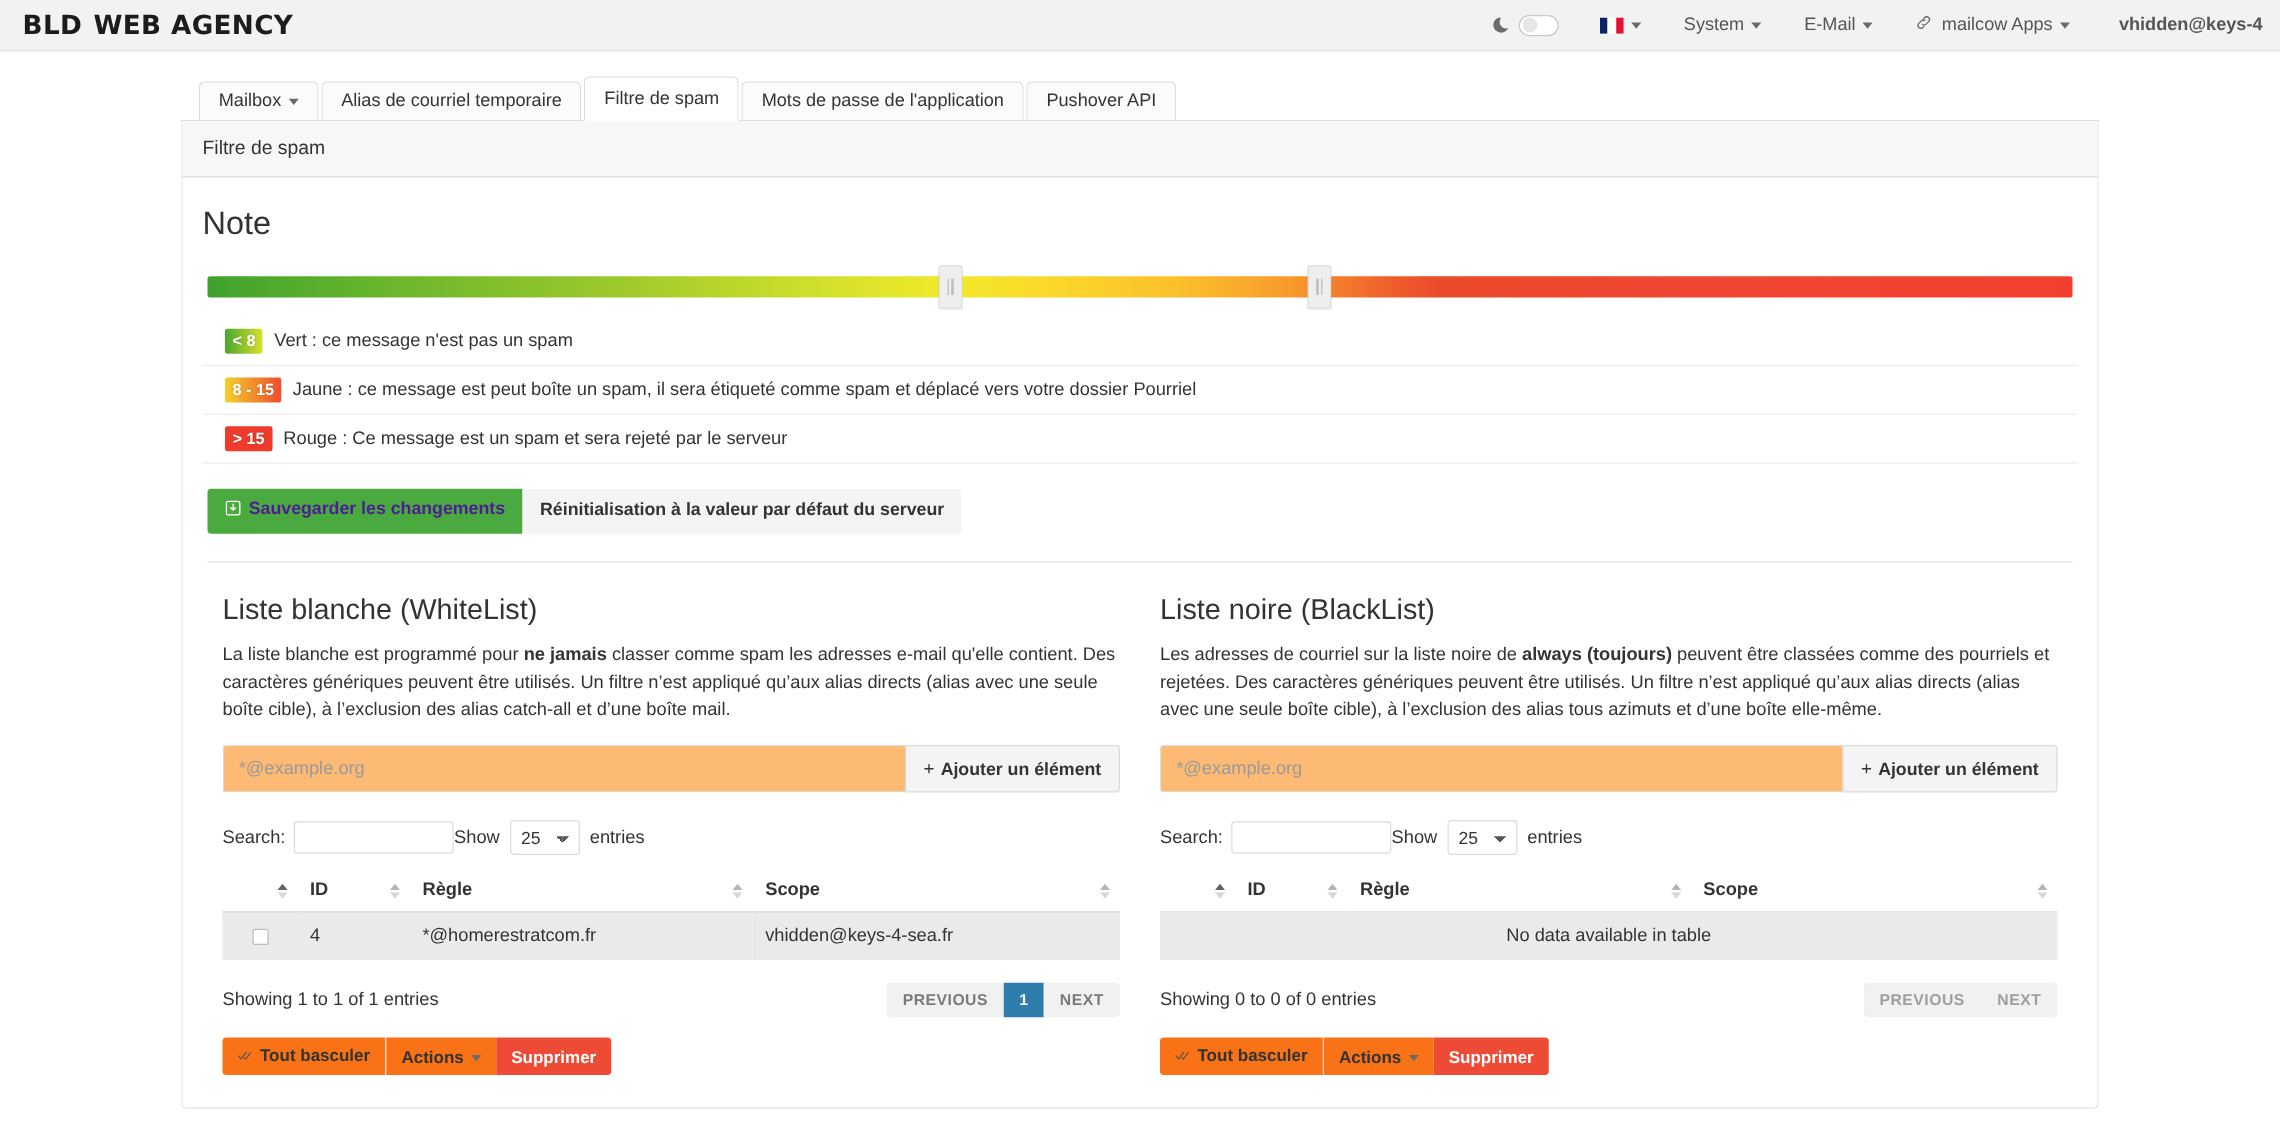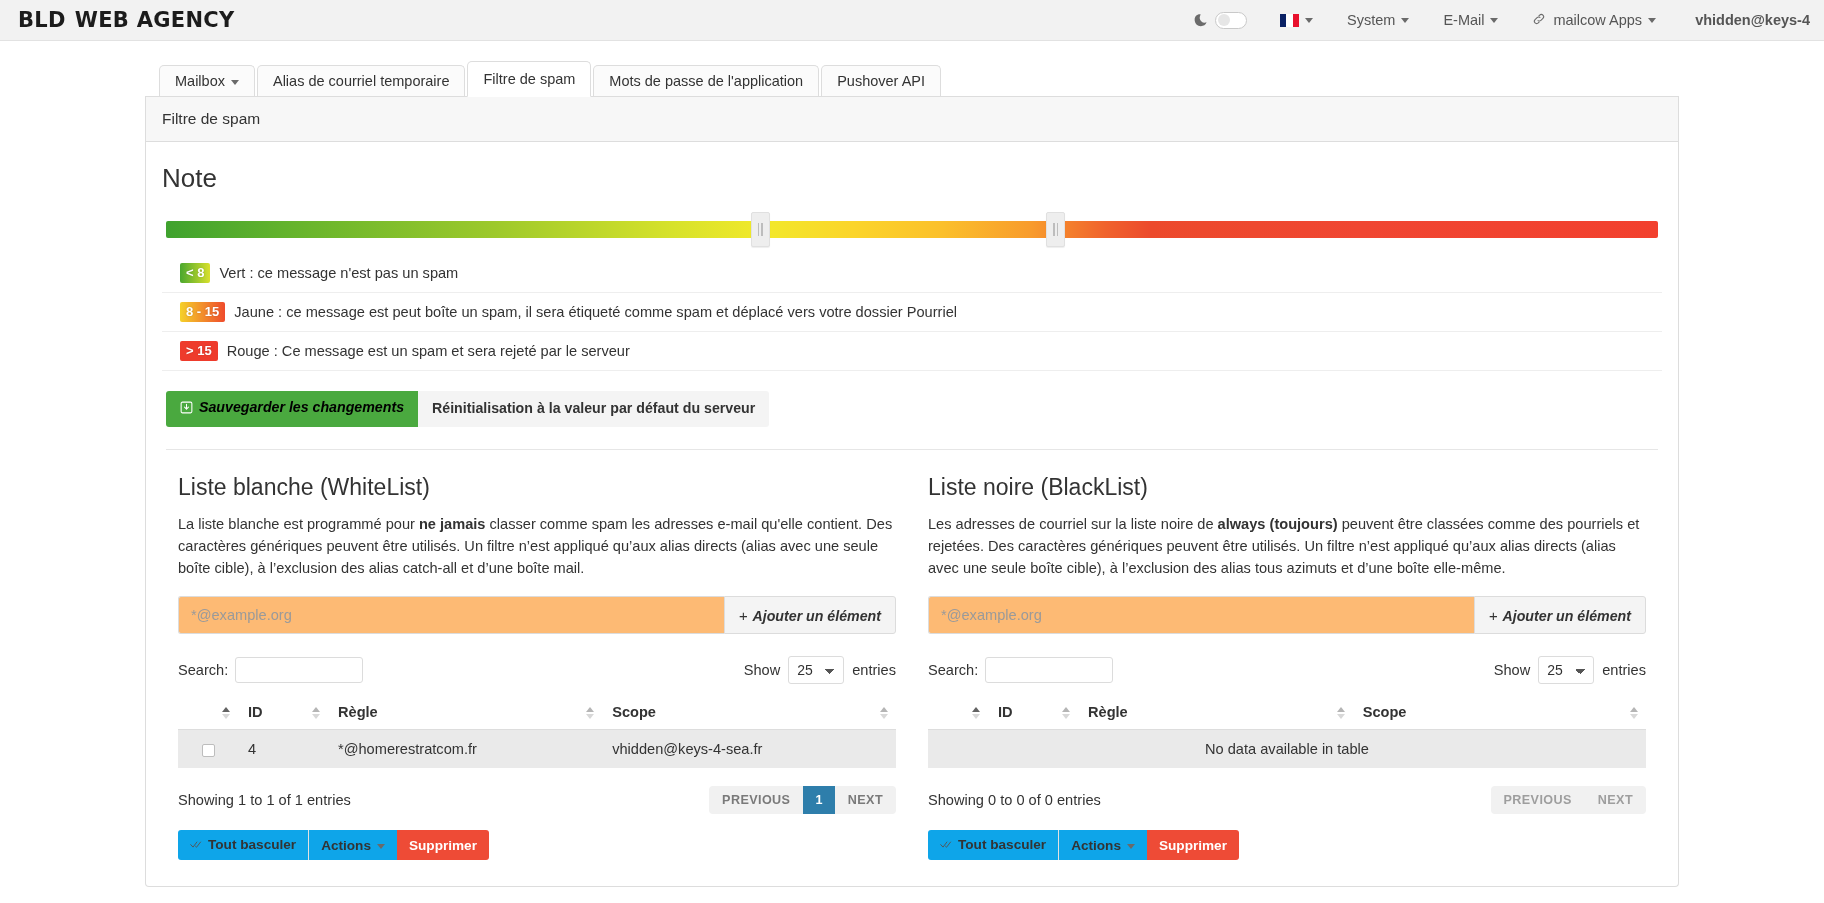--- a/index.html
+++ b/index.html
@@ -242,21 +242,21 @@
   .btn {
     font-size: 14.2px;
     font-weight: 700;
     border: none;
     padding: 9px 14px;
     cursor: pointer;
     font-family: "Liberation Sans", sans-serif;
     line-height: 1.1;
     white-space: nowrap;
   }
-  .btn-success { background: #4aa93f; color: #000000; border-radius: 3px 0 0 3px; font-style: italic; }
+  .btn-success { background: #4aa93f; color: #4c1d95; border-radius: 3px 0 0 3px; }
   .btn-default { background: #f4f4f4; color: #333; border-radius: 0 3px 3px 0; }
   .save-ico { margin-right: 6px; vertical-align: -2px; display:inline-block; }
 
   hr.sep {
     border: none;
     border-top: 1px solid #e6e6e6;
     margin: 22px 4px 24px 4px;
   }
 
   
@@ -296,29 +296,27 @@
     background: #f4f4f4;
     border: 1px solid #dcdcdc;
     border-radius: 0 3px 3px 0;
     font-size: 14.2px;
     font-weight: 700;
     color: #333;
     padding: 0 14px;
     cursor: pointer;
     font-family: "Liberation Sans", sans-serif;
     white-space: nowrap;
-    font-style: italic;
   }
   .add-btn .plus { font-weight: 400; margin-right: 5px; font-size: 15px; }
 
   
   .dt-top {
     display: flex;
     align-items: center;
-    justify-content: space-between;
     margin-bottom: 13px;
     font-size: 14.6px;
   }
   .dt-search label { display: flex; align-items: center; gap: 7px; }
   .dt-search input {
     width: 128px;
     height: 26px;
     border: 1px solid #dcdcdc;
     border-radius: 3px;
     padding: 0 6px;
@@ -428,21 +426,21 @@
   .pager a.disabled { color: #9e9e9e; }
 
   .btn-group-bottom { display: flex; margin-top: 16px; }
   .btn-sm {
     font-size: 13.6px;
     font-weight: 700;
     padding: 7px 12px;
     border: none;
     cursor: pointer;
     font-family: "Liberation Sans", sans-serif;
-    background: #0ea5e9;
+    background: #f97316;
     color: #333;
     white-space: nowrap;
   }
   .btn-sm.first { border-radius: 3px 0 0 3px; border-right: 1px solid #e2e2e2; }
   .btn-sm.danger { background: #ee4b36; color: #fff; border-radius: 0 3px 3px 0; }
   .dbl-check { margin-right: 5px; vertical-align: -1px; display:inline-block; }
 </style>
 </head>
 <body>
 

